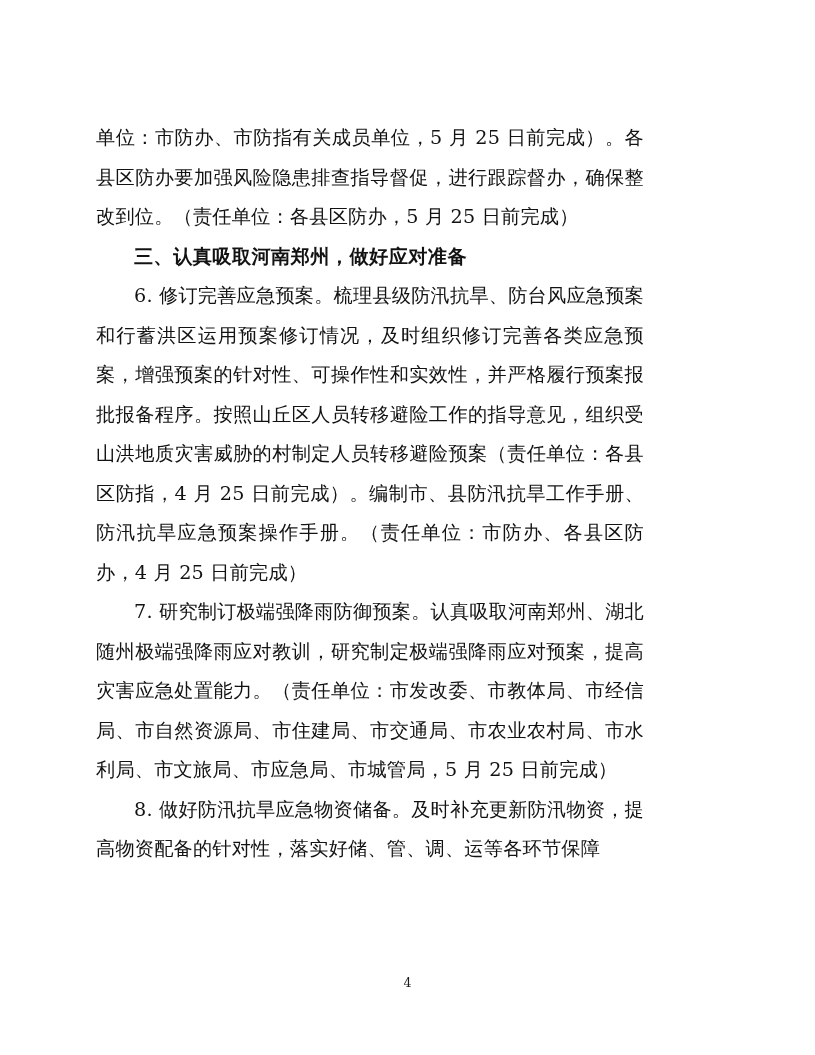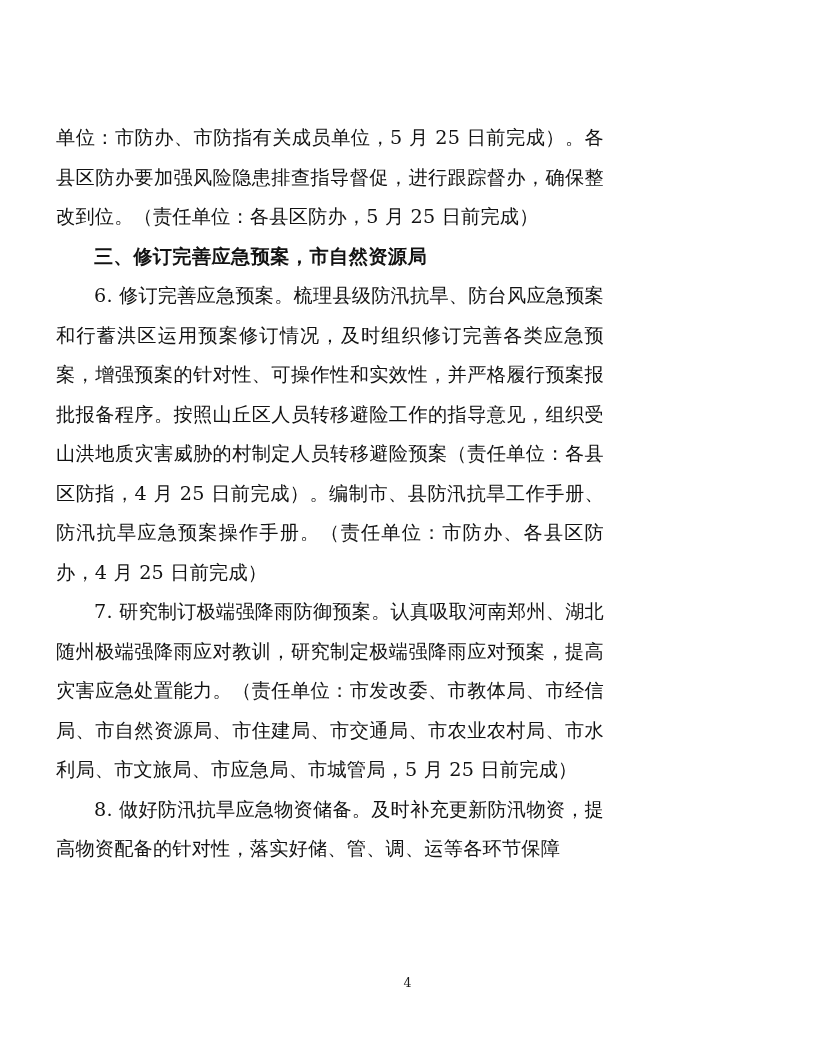--- a/index.html
+++ b/index.html
@@ -14,21 +14,21 @@
     color: #121212;
     position: relative;
     overflow: hidden;
   }
   .page {
     position: absolute;
     left: 0; top: 0;
     width: 815px;
     height: 1055px;
     box-sizing: border-box;
-    padding: 118px 138px 0 56px;
+    padding: 118px 138px 0 96px;
   }
   .doc-body {
     width: 548px;
   }
   p.para {
     margin: 0;
     font-size: 19.2px;
     line-height: 39.5px;
     text-align: justify;
     text-justify: inter-ideograph;
@@ -56,19 +56,19 @@
     font-family: "DejaVu Serif", "Liberation Serif", serif;
     color: #1a1a1a;
   }
 </style>
 </head>
 <body>
 
 <div class="page">
   <div class="doc-body">
     <p class="para">单位：市防办、市防指有关成员单位，5 月 25 日前完成）。各县区防办要加强风险隐患排查指导督促，进行跟踪督办，确保整改到位。（责任单位：各县区防办，5 月 25 日前完成）</p>
-    <p class="heading gap-before-heading">三、修订完善应急预案，市自然资源局</p>
+    <p class="heading gap-before-heading">三、认真吸取河南郑州，做好应对准备</p>
     <p class="para indent">6. 修订完善应急预案。梳理县级防汛抗旱、防台风应急预案和行蓄洪区运用预案修订情况，及时组织修订完善各类应急预案，增强预案的针对性、可操作性和实效性，并严格履行预案报批报备程序。按照山丘区人员转移避险工作的指导意见，组织受山洪地质灾害威胁的村制定人员转移避险预案（责任单位：各县区防指，4 月 25 日前完成）。编制市、县防汛抗旱工作手册、防汛抗旱应急预案操作手册。（责任单位：市防办、各县区防办，4 月 25 日前完成）</p>
     <p class="para indent">7. 研究制订极端强降雨防御预案。认真吸取河南郑州、湖北随州极端强降雨应对教训，研究制定极端强降雨应对预案，提高灾害应急处置能力。（责任单位：市发改委、市教体局、市经信局、市自然资源局、市住建局、市交通局、市农业农村局、市水利局、市文旅局、市应急局、市城管局，5 月 25 日前完成）</p>
     <p class="para indent">8. 做好防汛抗旱应急物资储备。及时补充更新防汛物资，提高物资配备的针对性，落实好储、管、调、运等各环节保障</p>
   </div>
   <div class="page-number">4</div>
 </div>
 
 </body></html>

